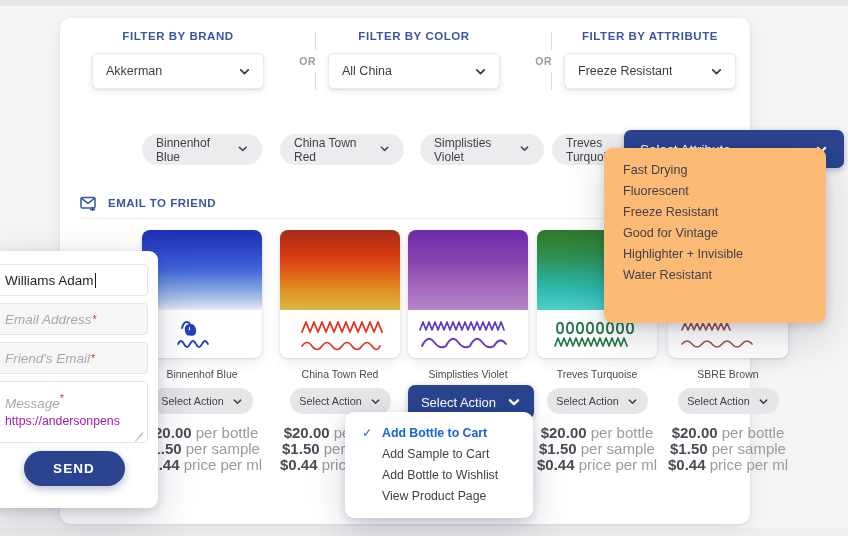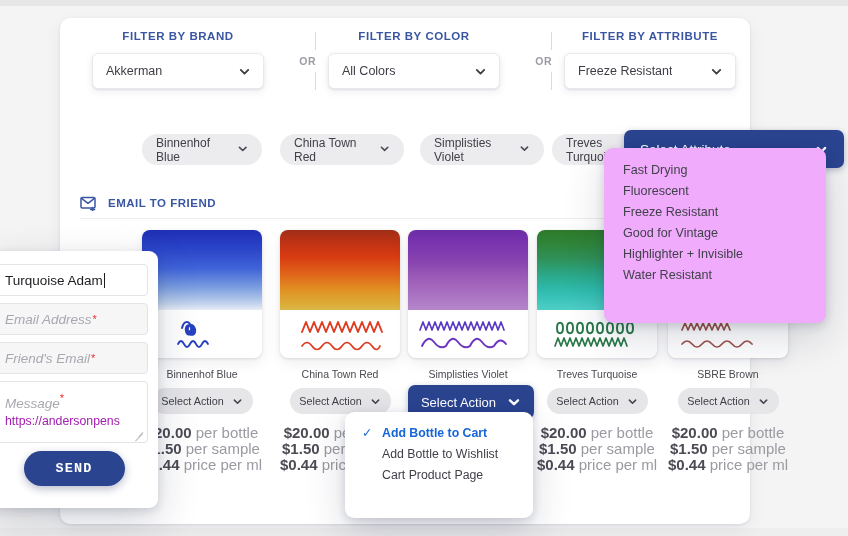--- a/index.html
+++ b/index.html
@@ -136,21 +136,21 @@
     color:#fff;font-size:13px;gap:11px;
     box-shadow:0 2px 6px rgba(25,35,90,.28);
     margin-top:5px;
   }
   .card-3 .act .cv{width:14px;height:14px;}
   .card-3 .act .cv svg path{stroke:#ffffff;stroke-width:2.4;}
 
   
   .attr-menu{
     position:absolute;left:604px;top:148px;width:222px;height:175px;
-    background:#f0abfc;border-radius:9px;
+    background:#fdba74;border-radius:9px;
     box-shadow:0 3px 10px rgba(20,25,60,.16),0 14px 40px rgba(20,25,60,.16);
     z-index:60;padding:12px 0 10px;box-sizing:border-box;
   }
   .attr-menu .mi{
     height:21px;line-height:21px;padding-left:19px;font-size:12.6px;color:#41414b;
     white-space:nowrap;
   }
 
   
   .act-menu{
@@ -199,21 +199,20 @@
   }
   .etf-form .msg .grip i{
     position:absolute;right:0;display:block;height:1px;background:#b9b9c0;transform:rotate(-45deg);
   }
   .etf-form .sendwrap{display:flex;justify-content:center;margin-top:4px;}
   .etf-form .send{
     width:101px;height:35px;border-radius:19px;background:#2a4490;
     display:flex;align-items:center;justify-content:center;
     color:#fff;font-size:13.5px;font-weight:bold;letter-spacing:1.1px;
     box-shadow:0 3px 8px rgba(25,35,90,.30);
-    font-family:Liberation Mono, monospace;
   }
 </style>
 </head>
 <body>
 
 <div class="stage">
   <div class="page-shell">
     <div class="page-strip-top"></div>
     <div class="page-strip-bottom"></div>
   </div>
@@ -236,21 +235,21 @@
 
       <div class="or-sep">
         <div class="bar"></div>
         <div class="or-txt">OR</div>
         <div class="bar"></div>
       </div>
 
       <div class="filter-col color">
         <div class="filter-title">FILTER BY COLOR</div>
         <div class="select-box">
-          <span class="sv">All Colors</span>
+          <span class="sv">All China</span>
           <span class="cv">
             <svg viewBox="0 0 14 14">
                 <path d="M3 5.3 L7 9.2 L11 5.3" fill="none" stroke="#3d3d45" stroke-width="2" stroke-linecap="round" stroke-linejoin="round"></path>
               </svg>
           </span>
         </div>
       </div>
 
       <div class="or-sep">
         <div class="bar"></div>
@@ -470,31 +469,34 @@
     <div class="mi">Highlighter + Invisible</div>
     <div class="mi">Water Resistant</div>
   </div>
 
   <div class="act-menu">
     <div class="mi sel">
       <span class="chk">✓</span>
       <span>Add Bottle to Cart</span>
     </div>
     <div class="mi">
+      <span>Add Sample to Cart</span>
+    </div>
+    <div class="mi">
       <span>Add Bottle to Wishlist</span>
     </div>
     <div class="mi">
-      <span>Cart Product Page</span>
+      <span>View Product Page</span>
     </div>
   </div>
 
   <div class="etf-form">
 
     <div class="fld filled">
-      <span>Turquoise Adam</span>
+      <span>Williams Adam</span>
         <span class="caret"></span>
     </div>
 
     <div class="fld">
       <span>Email Address</span>
         <span class="req">*</span>
     </div>
 
     <div class="fld">
       <span>Friend's Email</span>

